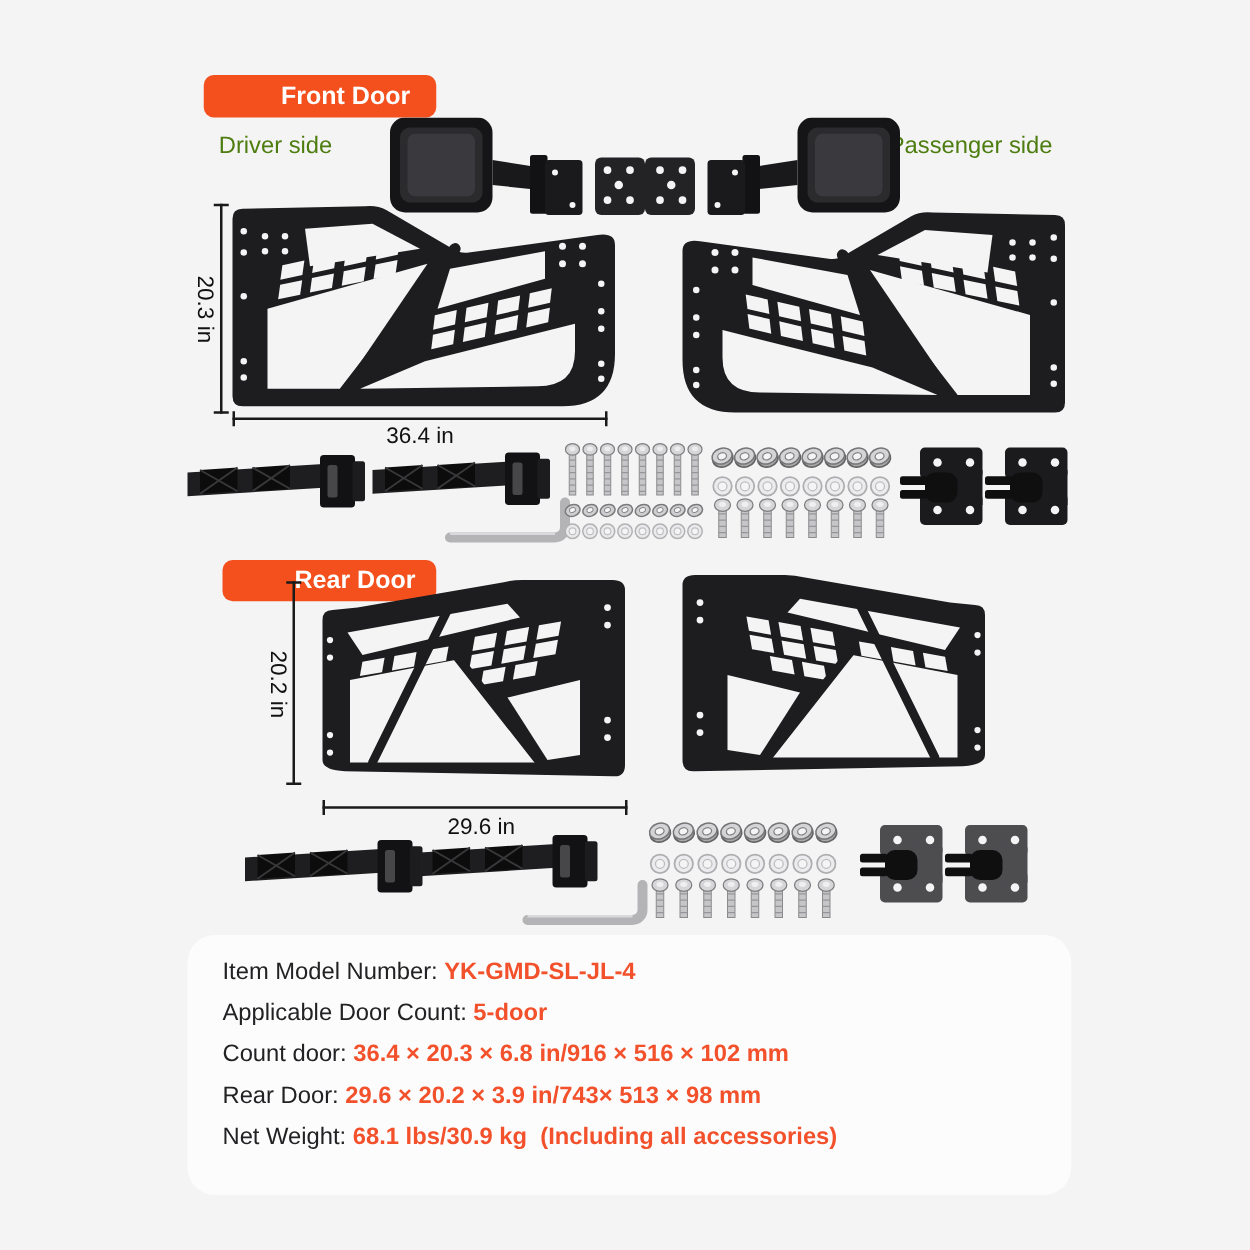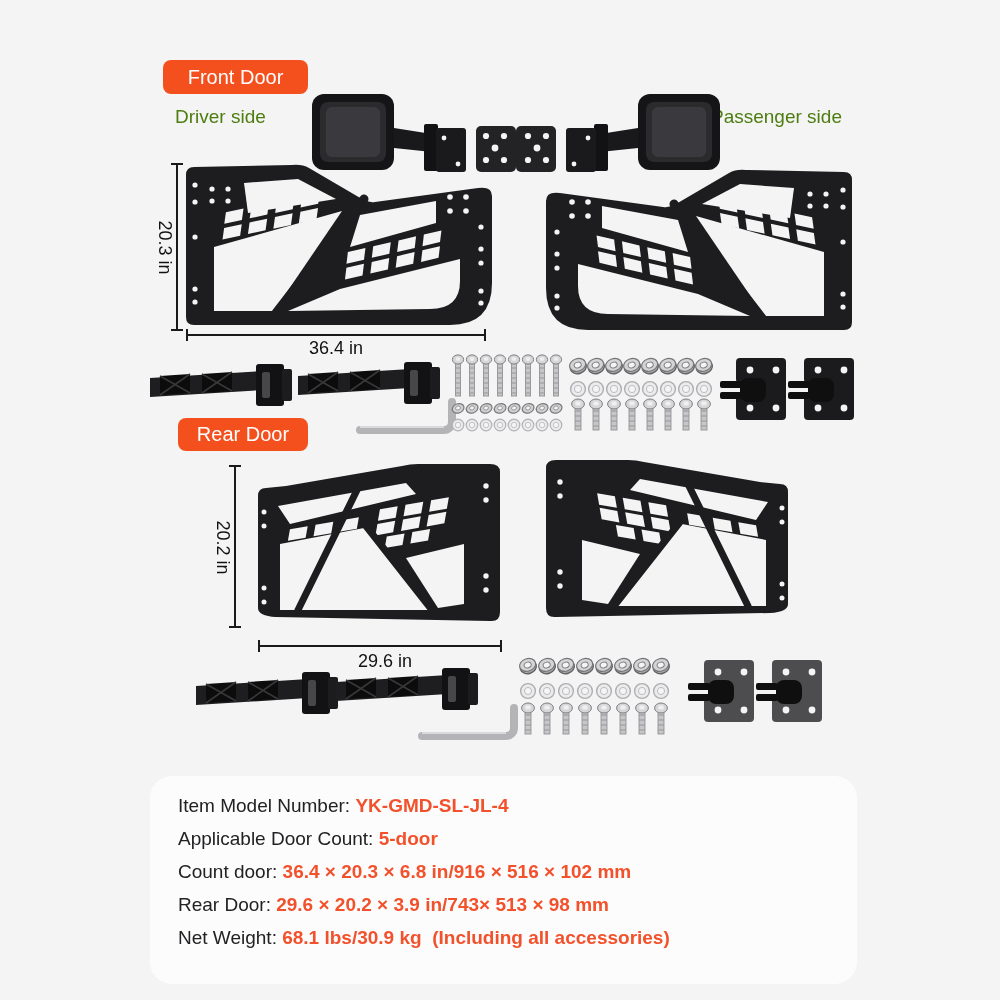--- a/index.html
+++ b/index.html
@@ -1,20 +1,20 @@
 <!DOCTYPE html>
 <html><head>
 <meta charset="utf-8">
 <style>
   html,body{margin:0;padding:0;}
   body{font-family:"Liberation Sans", sans-serif; background:#e9e9ea;}
   .stage{position:relative;width:1000px;height:1000px;background:#f4f4f5;overflow:hidden;margin:0 auto;}
   .abs{position:absolute;}
   .badge{position:absolute;display:flex;align-items:center;justify-content:center;
-         background:#f4501e;color:#ffffff;font-weight:normal;font-size:20px;border-radius:8px;}
+         background:#f4501e;color:#ffffff;font-weight:bold;font-size:20px;border-radius:8px;padding-left:41px;}
   .side-label{position:absolute;font-size:19px;color:#4d7c0f;}
   .dim-label{position:absolute;font-size:18px;color:#111;text-align:center;white-space:nowrap;}
   .vlabel{transform:rotate(90deg);transform-origin:center center;}
   .vdim{position:absolute;width:2px;background:#1a1a1a;}
   .vdim::before,.vdim::after{content:"";position:absolute;left:-5px;width:12px;height:2px;background:#1a1a1a;}
   .vdim::before{top:0;} .vdim::after{bottom:0;}
   .hdim{position:absolute;height:2px;background:#1a1a1a;}
   .hdim::before,.hdim::after{content:"";position:absolute;top:-5px;width:2px;height:12px;background:#1a1a1a;}
   .hdim::before{left:0;} .hdim::after{right:0;}
   .panel{position:absolute;background:#fcfcfd;border-radius:22px;}
@@ -310,21 +310,21 @@
         <use href="#boltS" x="549" y="46"></use>
     </g>
     <g class="hinge-front">
         <use href="#hinge" x="572" y="6"></use>
       </g>
     <g class="hinge-front">
         <use href="#hinge" x="640" y="6"></use>
       </g>
   </svg>
 
-  <div class="badge" style="left:178px;top:418px;width:130px;height:33px">Rear Door</div>
+  <div class="badge" style="left:178px;top:448px;width:130px;height:33px">Rear Door</div>
 
   <svg class="abs" style="left:256px;top:460px" width="250" height="170" viewBox="0 0 250 170">
     <use href="#rear-door"></use>
   </svg>
   <svg class="abs" style="left:540px;top:456px" width="250" height="170" viewBox="0 0 250 170">
     <use href="#rear-door" transform="translate(250,0) scale(-1,1)"></use>
   </svg>
 
   <div class="vdim" style="left:234px;top:465px;height:163px"></div>
   <div class="dim-label vlabel" style="left:190px;top:537px;width:64px">20.2 in</div>
@@ -372,21 +372,21 @@
         <use href="#boltS" x="464" y="54"></use>
     </g>
     <g class="hinge-rear">
         <use href="#hinge" x="498" y="12"></use>
       </g>
     <g class="hinge-rear">
         <use href="#hinge" x="566" y="12"></use>
       </g>
   </svg>
 
-  <div class="panel" style="left:150px;top:776px;width:707px;height:208px;padding-top:13px;box-sizing:border-box">
+  <div class="panel" style="left:150px;top:748px;width:707px;height:208px;padding-top:13px;box-sizing:border-box">
     <div class="spec-row"><span class="spec-label">Item Model Number: </span><span class="spec-value">YK-GMD-SL-JL-4</span></div>
     <div class="spec-row"><span class="spec-label">Applicable Door Count: </span><span class="spec-value">5-door</span></div>
     <div class="spec-row"><span class="spec-label">Count door: </span><span class="spec-value">36.4 × 20.3 × 6.8 in/916 × 516 × 102 mm</span></div>
     <div class="spec-row"><span class="spec-label">Rear Door: </span><span class="spec-value">29.6 × 20.2 × 3.9 in/743× 513 × 98 mm</span></div>
     <div class="spec-row"><span class="spec-label">Net Weight: </span><span class="spec-value">68.1 lbs/30.9 kg  (Including all accessories)</span></div>
   </div>
 
 </div>
 
 </body></html>

